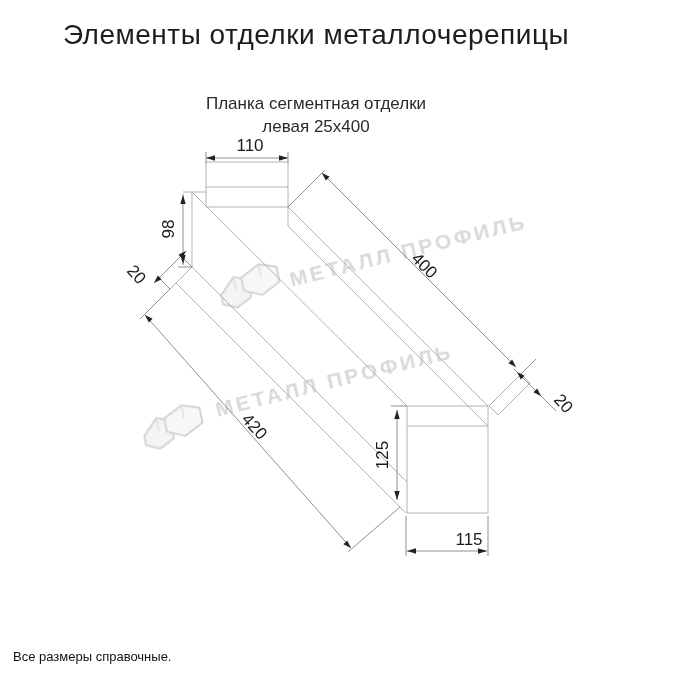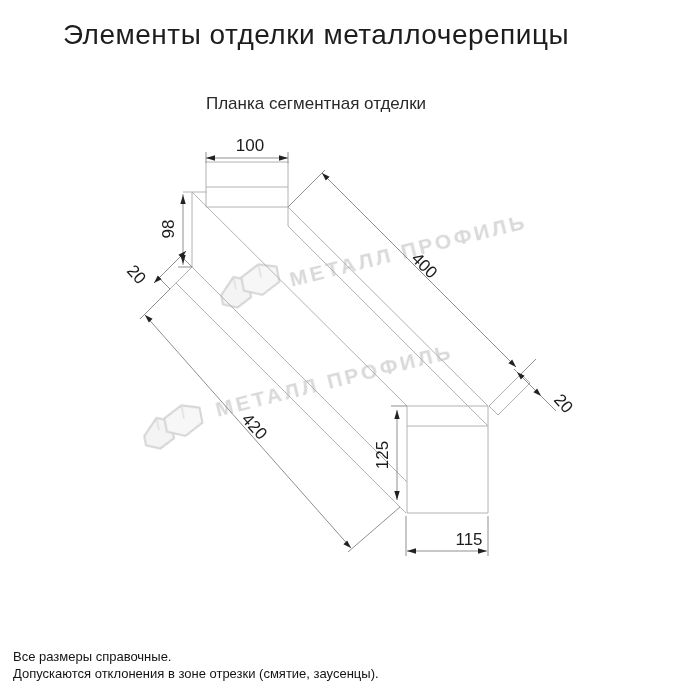--- a/index.html
+++ b/index.html
@@ -39,20 +39,21 @@
   .notes.l1{top:649px;}
   .notes.l2{top:666px;}
 </style>
 </head>
 <body>
 
 <div id="canvas">
 
   <div class="title">Элементы отделки металлочерепицы</div>
   <div class="subtitle l1">Планка сегментная отделки</div>
+  <div class="subtitle l2">левая 25х400</div>
 
   <div class="watermark-logo" style="left:214px;top:260px;">
     <svg width="78" height="50" viewBox="0 0 80 52">
       <path d="M6,30 L22,14 L36,20 L36,38 L20,46 L6,40 Z" fill="#f4f4f4" stroke="#d3d3d3" stroke-width="2"></path>
       <path d="M30,16 L50,6 L68,12 L68,28 L48,38 L30,30 Z" fill="#f7f7f7" stroke="#d3d3d3" stroke-width="2"></path>
       <path d="M22,14 L22,27 M50,6 L50,20" stroke="#dedede" stroke-width="1.5" fill="none"></path>
     </svg>
   </div>
   <div class="watermark-text" style="left:290px;top:268px;">МЕТАЛЛ ПРОФИЛЬ</div>
 
@@ -132,25 +133,24 @@
       <polygon points="351,548 347.2,540.4 343.4,544.2"></polygon>
 
       <polygon points="397,410 394.3,419 399.7,419"></polygon>
       <polygon points="397,500 394.3,491 399.7,491"></polygon>
 
       <polygon points="407,551 416,548.3 416,553.7"></polygon>
       <polygon points="487,551 478,548.3 478,553.7"></polygon>
     </g>
   </svg>
 
-  <div class="dim-label" style="left:250px;top:146px;">100</div>
+  <div class="dim-label" style="left:250px;top:146px;">110</div>
   <div class="dim-label rot-ccw90" style="left:169px;top:229px;">98</div>
   <div class="dim-label rot-cw48" style="left:136px;top:275px;">20</div>
   <div class="dim-label rot-cw45" style="left:424px;top:266px;">400</div>
   <div class="dim-label rot-cw48" style="left:254px;top:427px;">420</div>
   <div class="dim-label rot-cw48" style="left:563px;top:404px;">20</div>
   <div class="dim-label rot-ccw90" style="left:383px;top:455px;">125</div>
   <div class="dim-label" style="left:448px;top:540px;margin-left:21px;">115</div>
 
   <div class="notes l1">Все размеры справочные.</div>
-  <div class="notes l2">Допускаются отклонения в зоне отрезки (смятие, заусенцы).</div>
 
 </div>
 
 </body></html>

